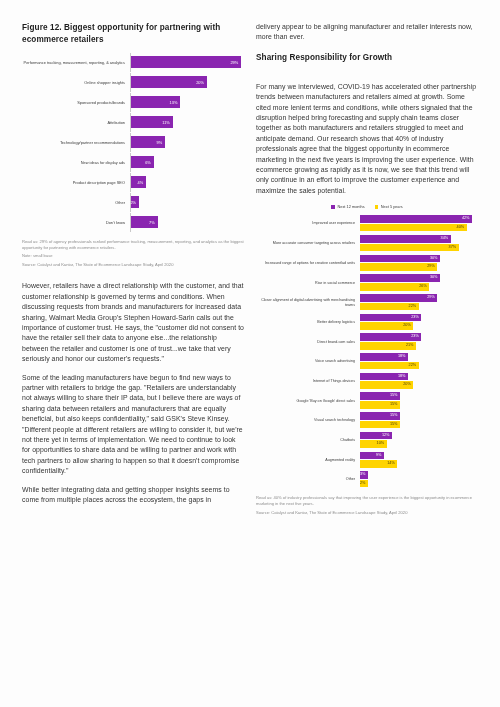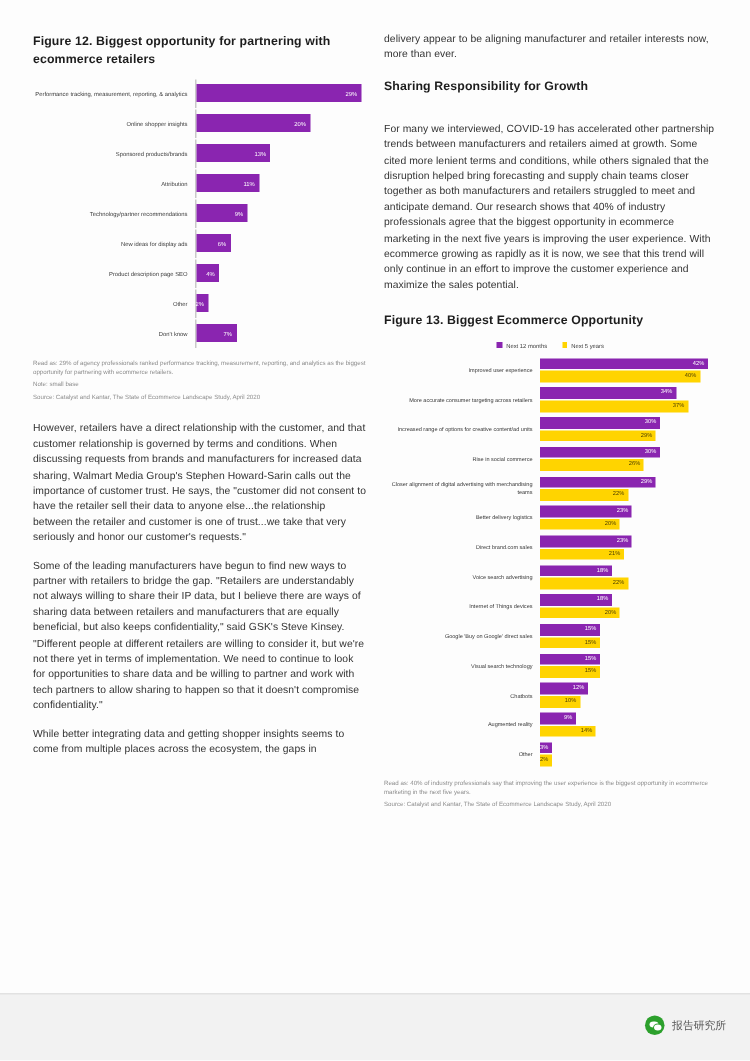--- a/index.html
+++ b/index.html
@@ -308,21 +308,20 @@
   </div>
 
   <div class="col col-right">
 
     <p class="body-p">delivery appear to be aligning manufacturer and retailer interests now, more than ever.</p>
 
     <div class="section-head">Sharing Responsibility for Growth</div>
 
     <p class="body-p">For many we interviewed, COVID-19 has accelerated other partnership trends between manufacturers and retailers aimed at growth. Some cited more lenient terms and conditions, while others signaled that the disruption helped bring forecasting and supply chain teams closer together as both manufacturers and retailers struggled to meet and anticipate demand. Our research shows that 40% of industry professionals agree that the biggest opportunity in ecommerce marketing in the next five years is improving the user experience. With ecommerce growing as rapidly as it is now, we see that this trend will only continue in an effort to improve the customer experience and maximize the sales potential.</p>
 
-    <div class="fig-title" style="margin-top:12px">Figure 13. Biggest Ecommerce Opportunity</div>
 
     <div class="legend" id="legend13">
         <div class="legend-item">
           <span class="legend-swatch" style="background: rgb(138, 37, 176);"></span>
           <span>Next 12 months</span>
         </div>
         <div class="legend-item">
           <span class="legend-swatch" style="background: rgb(255, 212, 0);"></span>
           <span>Next 5 years</span>
         </div>
@@ -485,20 +484,14 @@
         </div>
       </div>
 
     <div class="footnote">
       <span>Read as: 40% of industry professionals say that improving the user experience is the biggest opportunity in ecommerce marketing in the next five years.</span>
       <span class="fn-gap"></span>
       <span>Source: Catalyst and Kantar, The State of Ecommerce Landscape Study, April 2020</span>
     </div>
   </div>
 
-  <div class="footer">
-    <div class="footer-inner">
-      <span class="wechat-icon"></span>
-      <span class="footer-text">报告研究所</span>
-    </div>
-  </div>
 
 </div>
 
 </body></html>

